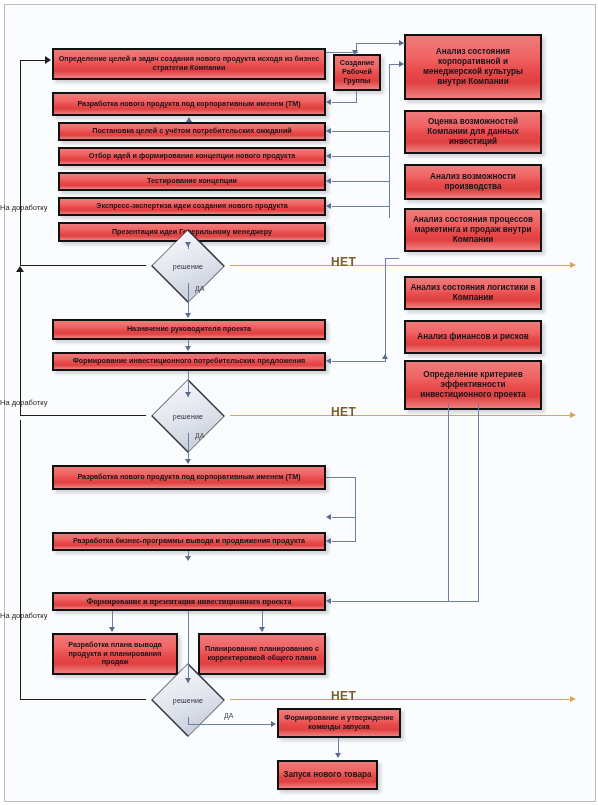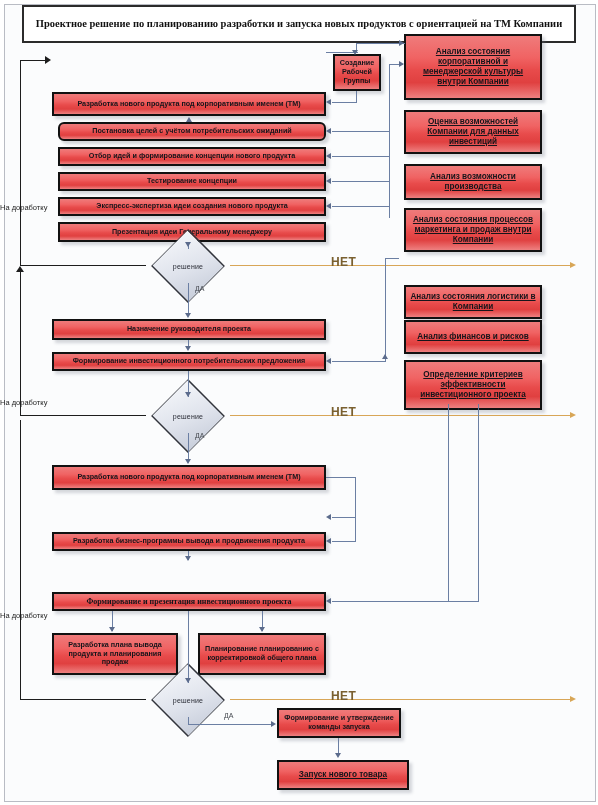--- a/index.html
+++ b/index.html
@@ -39,21 +39,21 @@
     text-align:center;
   }
   .pbox span{
     color:#15151b;
     line-height:1.22;
     padding:0 4px;
     display:block;
   }
   .t-small span{font-size:7.2px;font-weight:bold;}
   .t-bold span{font-size:8px;font-weight:bold;font-family:"Liberation Serif", serif;}
-  .t-right span{font-size:8.2px;font-weight:bold;text-decoration:underline;}
+  .t-right span{font-size:8.2px;font-weight:bold;}
   
   .dia{
     position:absolute;
     width:84px;height:34px;
   }
   .dia .shape{
     position:absolute;inset:0;
     background:linear-gradient(135deg,#f3f5f9 0%, #dfe3ec 55%, #c8cedb 100%);
     border:1.5px solid #31343c;
     transform:rotate(45deg) scale(.62,1.54);
@@ -82,28 +82,28 @@
   .arr-u-dark{border-left:4px solid transparent;border-right:4px solid transparent;border-bottom:6px solid #1d1d1d;}
   .arr-r-dark{border-top:4px solid transparent;border-bottom:4px solid transparent;border-left:6px solid #1d1d1d;}
   .arr-r-or{border-top:3.5px solid transparent;border-bottom:3.5px solid transparent;border-left:6px solid #d8a657;}
 </style>
 </head>
 <body>
 
 <div id="canvas">
   <div class="frame"></div>
 
-  <div class="title-box">
-    <span>Проектное решение по планированию разработки и запуска новых продуктов с ориентацией на ТМ Компании</span>
-  </div>
-
+
+  <div class="pbox t-small" style="left:52px;top:48px;width:274px;height:32px;">
+    <span>Определение целей и задач создания нового продукта исходя из бизнес стратегии Компании</span>
+  </div>
   <div class="pbox t-small" style="left:52px;top:92px;width:274px;height:24px;">
     <span>Разработка нового продукта под корпоративным именем (ТМ)</span>
   </div>
-  <div class="pbox t-small" style="left:58px;top:122px;width:268px;height:19px;border-radius:6px;">
+  <div class="pbox t-small" style="left:58px;top:122px;width:268px;height:19px;">
     <span>Постановка целей  с учётом потребительских ожиданий</span>
   </div>
   <div class="pbox t-small" style="left:58px;top:147px;width:268px;height:19px;">
     <span>Отбор идей и формирование концепции нового продукта</span>
   </div>
   <div class="pbox t-small" style="left:58px;top:172px;width:268px;height:19px;">
     <span>Тестирование концепции</span>
   </div>
   <div class="pbox t-small" style="left:58px;top:197px;width:268px;height:19px;">
     <span>Экспресс-экспертиза идеи создания нового продукта</span>
@@ -121,21 +121,21 @@
   </div>
   <div class="pbox t-right" style="left:404px;top:110px;width:138px;height:44px;">
     <span>Оценка возможностей Компании для данных инвестиций</span>
   </div>
   <div class="pbox t-right" style="left:404px;top:164px;width:138px;height:36px;">
     <span>Анализ возможности производства</span>
   </div>
   <div class="pbox t-right" style="left:404px;top:208px;width:138px;height:44px;">
     <span>Анализ состояния процессов маркетинга и продаж внутри Компании</span>
   </div>
-  <div class="pbox t-right" style="left:404px;top:285px;width:138px;height:34px;text-align:center;">
+  <div class="pbox t-right" style="left:404px;top:276px;width:138px;height:34px;text-align:center;">
     <span>Анализ состояния логистики в Компании</span>
   </div>
   <div class="pbox t-right" style="left:404px;top:320px;width:138px;height:34px;">
     <span>Анализ финансов и рисков</span>
   </div>
   <div class="pbox t-right" style="left:404px;top:360px;width:138px;height:50px;">
     <span>Определение критериев эффективности инвестиционного проекта</span>
   </div>
 
   <div class="dia" style="left:146px;top:249px;">
@@ -173,21 +173,21 @@
   </div>
 
   <div class="dia" style="left:146px;top:683px;">
     <div class="shape"></div>
     <div class="lbl">решение</div>
   </div>
 
   <div class="pbox t-small" style="left:277px;top:708px;width:124px;height:30px;">
     <span>Формирование и утверждение команды запуска</span>
   </div>
-  <div class="pbox t-right" style="left:277px;top:760px;width:132px;height:30px;">
+  <div class="pbox t-right" style="left:277px;top:760px;width:101px;height:30px;">
     <span>Запуск нового товара</span>
   </div>
 
   <div class="ln-blue" style="left:326px;top:52px;width:32px;height:1.3px;"></div>
   <div class="ln-blue" style="left:356px;top:43px;width:1.3px;height:10px;"></div>
   <div class="ln-blue" style="left:356px;top:43px;width:49px;height:1.3px;"></div>
   <div class="arr" style="left:352px;top:50px;border-left:3.5px solid transparent;border-right:3.5px solid transparent;border-top:5px solid #5b6b8c;"></div>
   <div class="arr arr-r" style="left:399px;top:40px;"></div>
 
   <div class="ln-blue" style="left:356px;top:91px;width:1.3px;height:12px;"></div>

